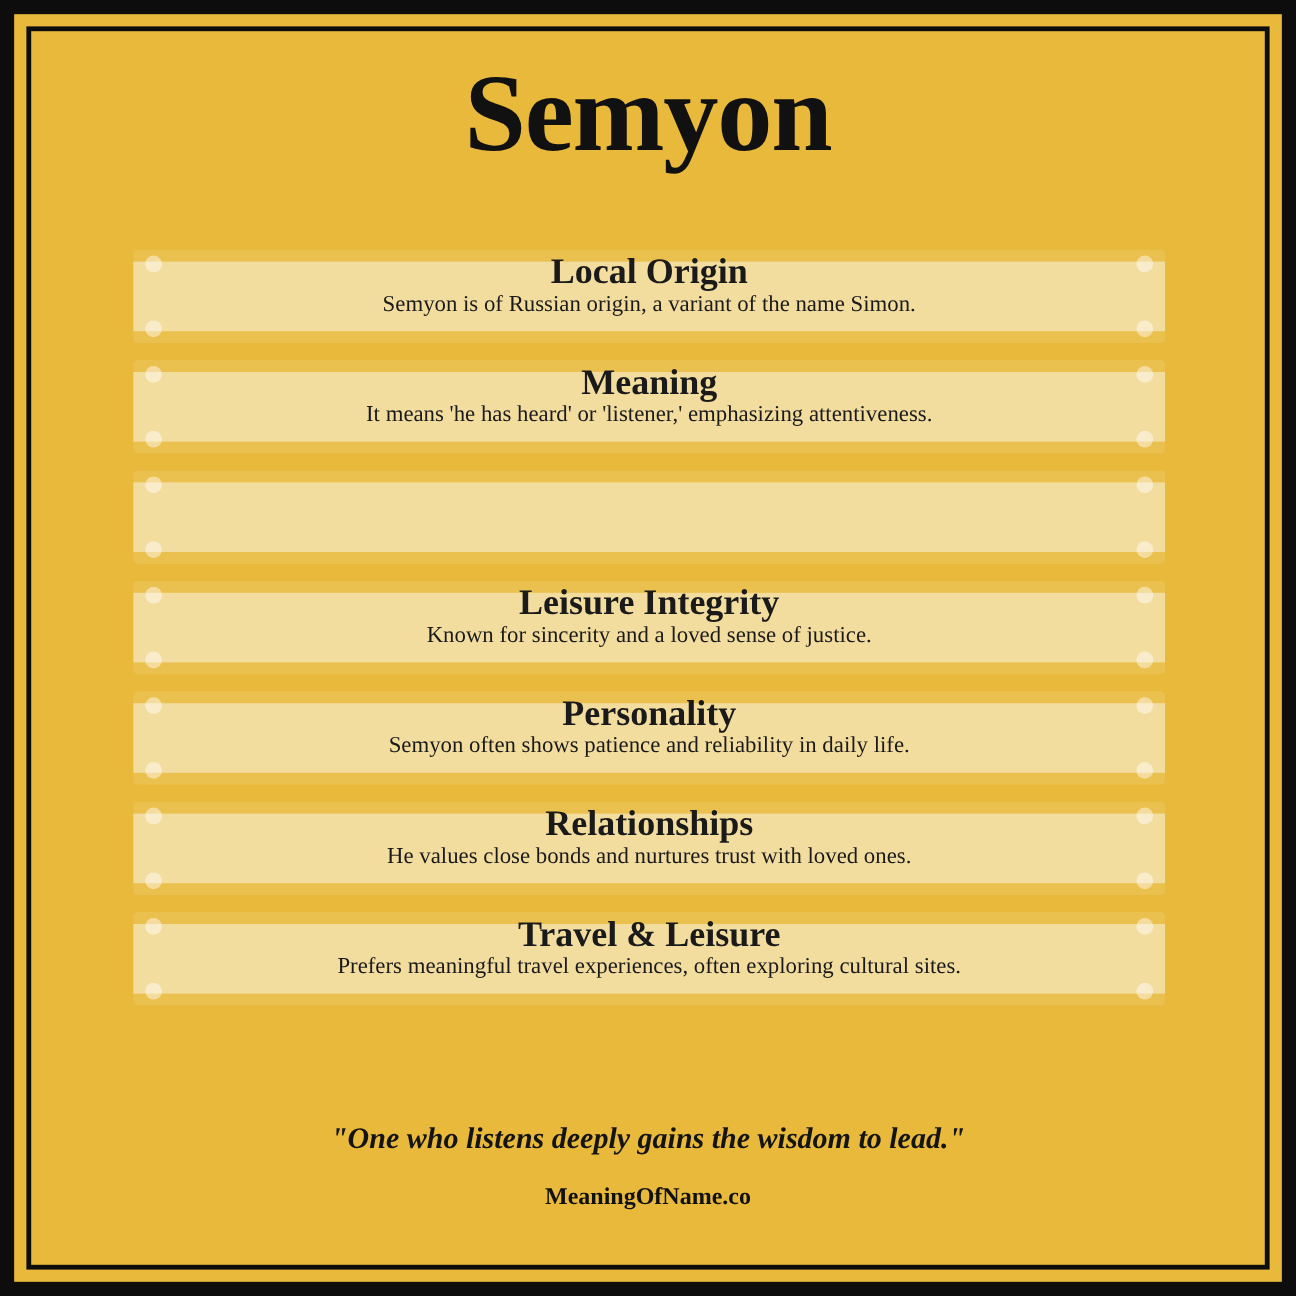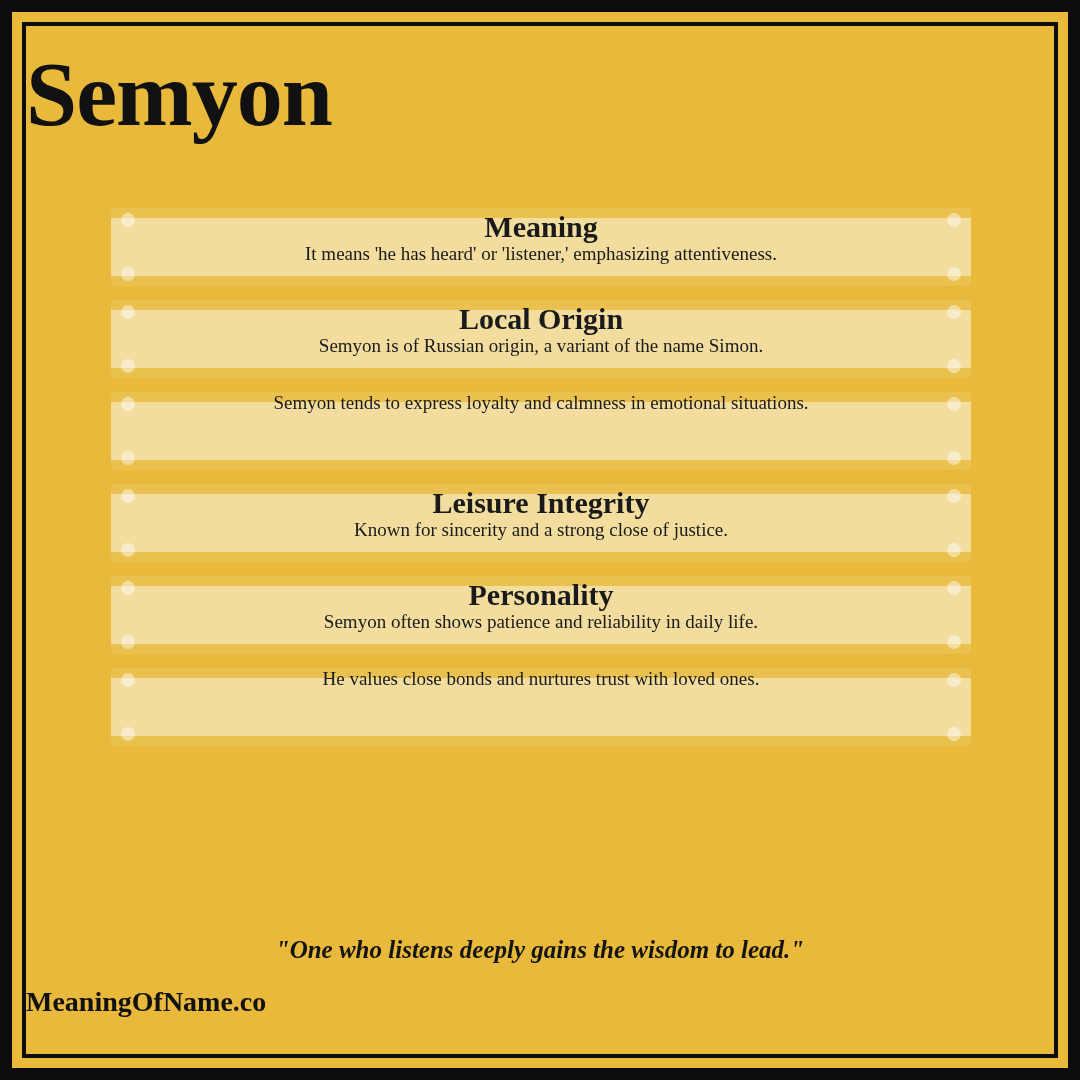--- a/index.html
+++ b/index.html
@@ -52,20 +52,21 @@
     left: 26px; top: 26px;
     width: 1028px;
     height: 1028px;
     box-sizing: border-box;
   }
   .title {
     position: absolute;
     top: 18px;
     left: 0;
     width: 1028px;
+    text-align: center;
     font-size: 92px;
     line-height: 1.1;
     font-weight: bold;
     color: #111111;
     letter-spacing: -1px;
     font-family: "Liberation Serif", serif;
   }
   .cards {
     position: absolute;
     left: 85px;
@@ -141,21 +142,22 @@
     font-style: italic;
     font-weight: bold;
     color: #141414;
     font-family: "Liberation Serif", serif;
   }
   .brand {
     position: absolute;
     left: 0;
     top: 960px;
     width: 1028px;
-    font-size: 28px;
+    text-align: center;
+    font-size: 20px;
     font-weight: bold;
     color: #111111;
     font-family: "Liberation Serif", serif;
   }
 </style>
 </head>
 <body>
 
 <div class="poster">
   <div class="frame-outer"></div>
@@ -169,60 +171,59 @@
     <div class="cards">
 
       <div class="card">
         <div class="band-soft"></div>
         <div class="band"></div>
         <span class="knob tl"></span>
         <span class="knob tr"></span>
         <span class="knob bl"></span>
         <span class="knob br"></span>
         <div class="card-text">
+          <span class="card-title">Local Origin</span>
+          <span class="card-desc">Semyon is of Russian origin, a variant of the name Simon.</span>
+        </div>
+      </div>
+
+      <div class="card">
+        <div class="band-soft"></div>
+        <div class="band"></div>
+        <span class="knob tl"></span>
+        <span class="knob tr"></span>
+        <span class="knob bl"></span>
+        <span class="knob br"></span>
+        <div class="card-text">
           <span class="card-title">Meaning</span>
           <span class="card-desc">It means 'he has heard' or 'listener,' emphasizing attentiveness.</span>
         </div>
       </div>
 
       <div class="card">
         <div class="band-soft"></div>
         <div class="band"></div>
         <span class="knob tl"></span>
         <span class="knob tr"></span>
         <span class="knob bl"></span>
         <span class="knob br"></span>
         <div class="card-text">
-          <span class="card-title">Local Origin</span>
-          <span class="card-desc">Semyon is of Russian origin, a variant of the name Simon.</span>
-        </div>
-      </div>
-
-      <div class="card">
-        <div class="band-soft"></div>
-        <div class="band"></div>
-        <span class="knob tl"></span>
-        <span class="knob tr"></span>
-        <span class="knob bl"></span>
-        <span class="knob br"></span>
-        <div class="card-text">
-          <span class="card-desc">Semyon tends to express loyalty and calmness in emotional situations.</span>
         </div>
       </div>
 
       <div class="card">
         <div class="band-soft"></div>
         <div class="band"></div>
         <span class="knob tl"></span>
         <span class="knob tr"></span>
         <span class="knob bl"></span>
         <span class="knob br"></span>
         <div class="card-text">
           <span class="card-title">Leisure Integrity</span>
-          <span class="card-desc">Known for sincerity and a strong close of justice.</span>
+          <span class="card-desc">Known for sincerity and a loved sense of justice.</span>
         </div>
       </div>
 
       <div class="card">
         <div class="band-soft"></div>
         <div class="band"></div>
         <span class="knob tl"></span>
         <span class="knob tr"></span>
         <span class="knob bl"></span>
         <span class="knob br"></span>
@@ -233,24 +234,37 @@
       </div>
 
       <div class="card">
         <div class="band-soft"></div>
         <div class="band"></div>
         <span class="knob tl"></span>
         <span class="knob tr"></span>
         <span class="knob bl"></span>
         <span class="knob br"></span>
         <div class="card-text">
+          <span class="card-title">Relationships</span>
           <span class="card-desc">He values close bonds and nurtures trust with loved ones.</span>
         </div>
       </div>
 
+      <div class="card">
+        <div class="band-soft"></div>
+        <div class="band"></div>
+        <span class="knob tl"></span>
+        <span class="knob tr"></span>
+        <span class="knob bl"></span>
+        <span class="knob br"></span>
+        <div class="card-text">
+          <span class="card-title">Travel &amp; Leisure</span>
+          <span class="card-desc">Prefers meaningful travel experiences, often exploring cultural sites.</span>
+        </div>
+      </div>
 
     </div>
 
     <div class="quote">"One who listens deeply gains the wisdom to lead."</div>
     <div class="brand">MeaningOfName.co</div>
 
   </div>
 </div>
 
 </body></html>

